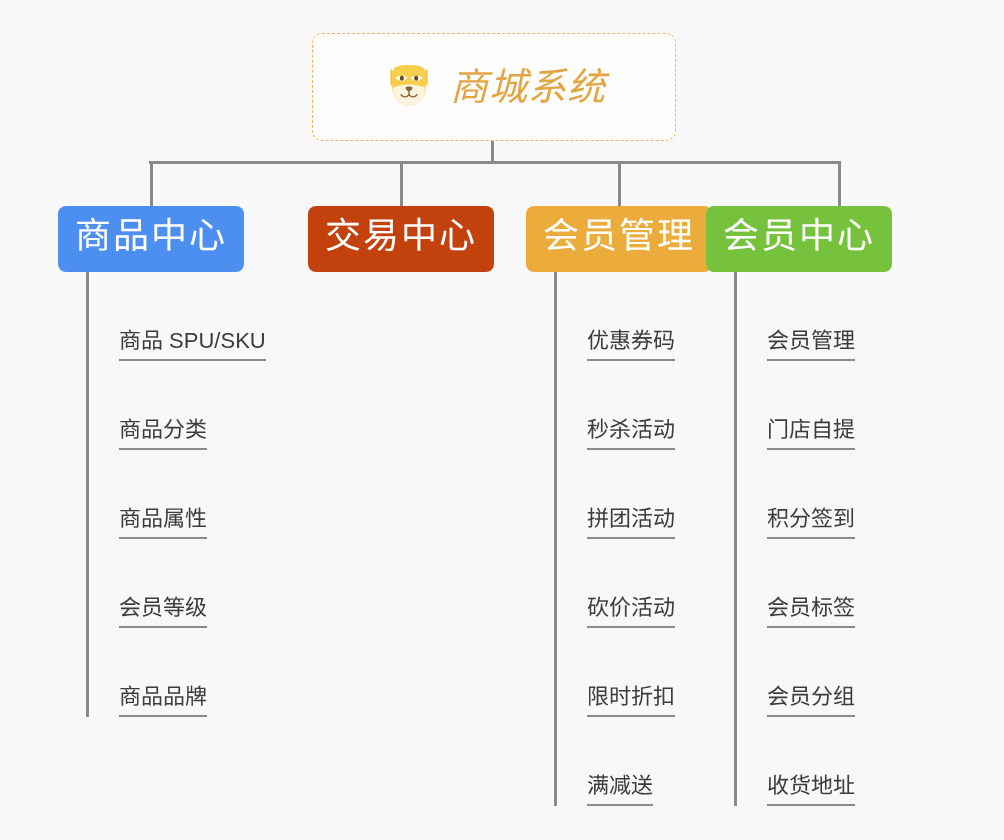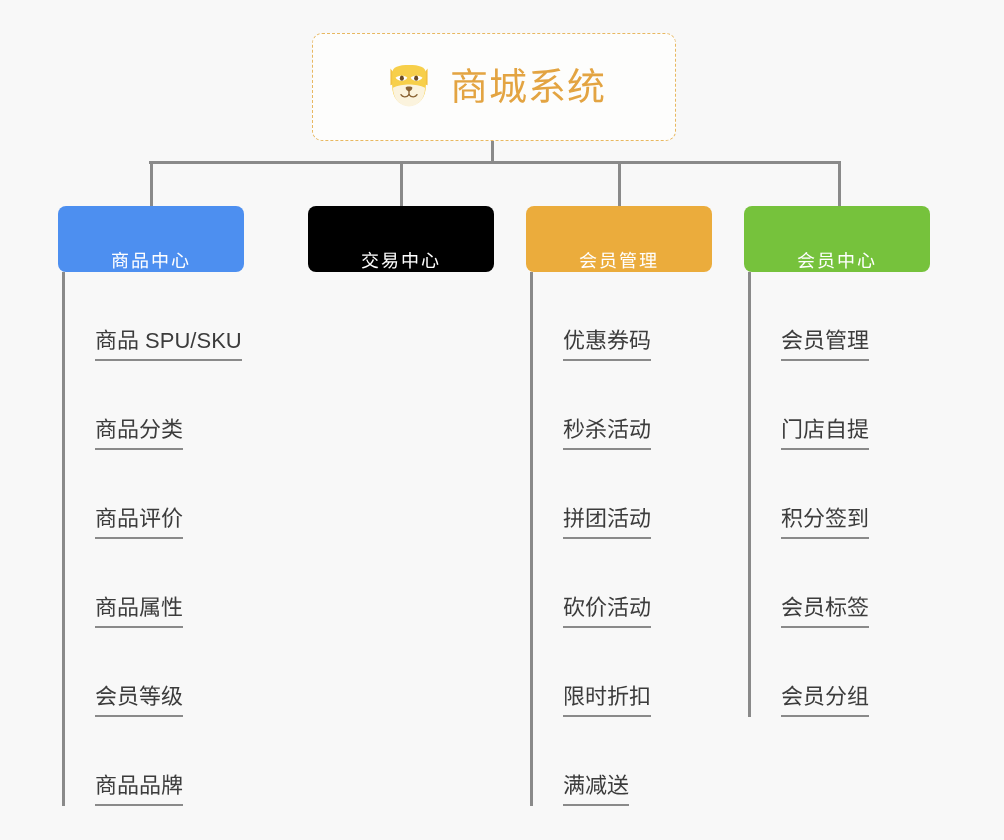--- a/index.html
+++ b/index.html
@@ -43,20 +43,21 @@
     flex: 0 0 auto;
     display: block;
   }
   .root-title {
     font-size: 38px;
     font-weight: 400;
     color: #e3a442;
     letter-spacing: 1px;
     line-height: 1;
     white-space: nowrap;
+    font-style: italic;
   }
 
   
   .conn {
     position: absolute;
     background: #8a8a8a;
   }
   .conn-stem {           
     left: 491px;
     top: 141px;
@@ -78,33 +79,33 @@
   
   .column {
     position: absolute;
     top: 206px;
   }
   .cat-header {
     box-sizing: border-box;
     height: 66px;
     border-radius: 8px;
     display: flex;
-    align-items: flex-end;
+    align-items: flex-start;
     justify-content: center;
     color: #ffffff;
-    font-size: 18px;
+    font-size: 36px;
     font-weight: 400;
     letter-spacing: 2px;
     white-space: nowrap;
   }
 
   
   .leaf-list {
     position: relative;
-    margin-left: 4px;
+    margin-left: 28px;
     padding-left: 0;
     border-left: 3px solid #8a8a8a;
   }
   .leaf {
     position: relative;
     height: 89px;
     display: flex;
     align-items: flex-end;
     box-sizing: border-box;
   }
@@ -154,36 +155,33 @@
       <span>商品中心</span>
     </div>
     <div class="leaf-list">
       <div class="leaf">
           <span class="leaf-label">商品 SPU/SKU</span>
         </div>
       <div class="leaf">
           <span class="leaf-label">商品分类</span>
         </div>
       <div class="leaf">
-          <span class="leaf-label">商品评价</span>
-        </div>
-      <div class="leaf">
           <span class="leaf-label">商品属性</span>
         </div>
       <div class="leaf">
           <span class="leaf-label">会员等级</span>
         </div>
       <div class="leaf">
           <span class="leaf-label">商品品牌</span>
         </div>
     </div>
   </div>
 
   <div class="column" style="left:308px;width:186px">
-    <div class="cat-header" style="background:#000000">
+    <div class="cat-header" style="background:#c2410c">
       <span>交易中心</span>
     </div>
   </div>
 
   <div class="column" style="left:526px;width:186px">
     <div class="cat-header" style="background:#ebac3c">
       <span>会员管理</span>
     </div>
     <div class="leaf-list">
       <div class="leaf">
@@ -200,36 +198,39 @@
         </div>
       <div class="leaf">
           <span class="leaf-label">限时折扣</span>
         </div>
       <div class="leaf">
           <span class="leaf-label">满减送</span>
         </div>
     </div>
   </div>
 
-  <div class="column" style="left:744px;width:186px">
+  <div class="column" style="left:706px;width:186px">
     <div class="cat-header" style="background:#76c23c">
       <span>会员中心</span>
     </div>
     <div class="leaf-list">
       <div class="leaf">
           <span class="leaf-label">会员管理</span>
         </div>
       <div class="leaf">
           <span class="leaf-label">门店自提</span>
         </div>
       <div class="leaf">
           <span class="leaf-label">积分签到</span>
         </div>
       <div class="leaf">
           <span class="leaf-label">会员标签</span>
         </div>
       <div class="leaf">
           <span class="leaf-label">会员分组</span>
         </div>
+      <div class="leaf">
+          <span class="leaf-label">收货地址</span>
+        </div>
     </div>
   </div>
 
 </div>
 
 </body></html>

